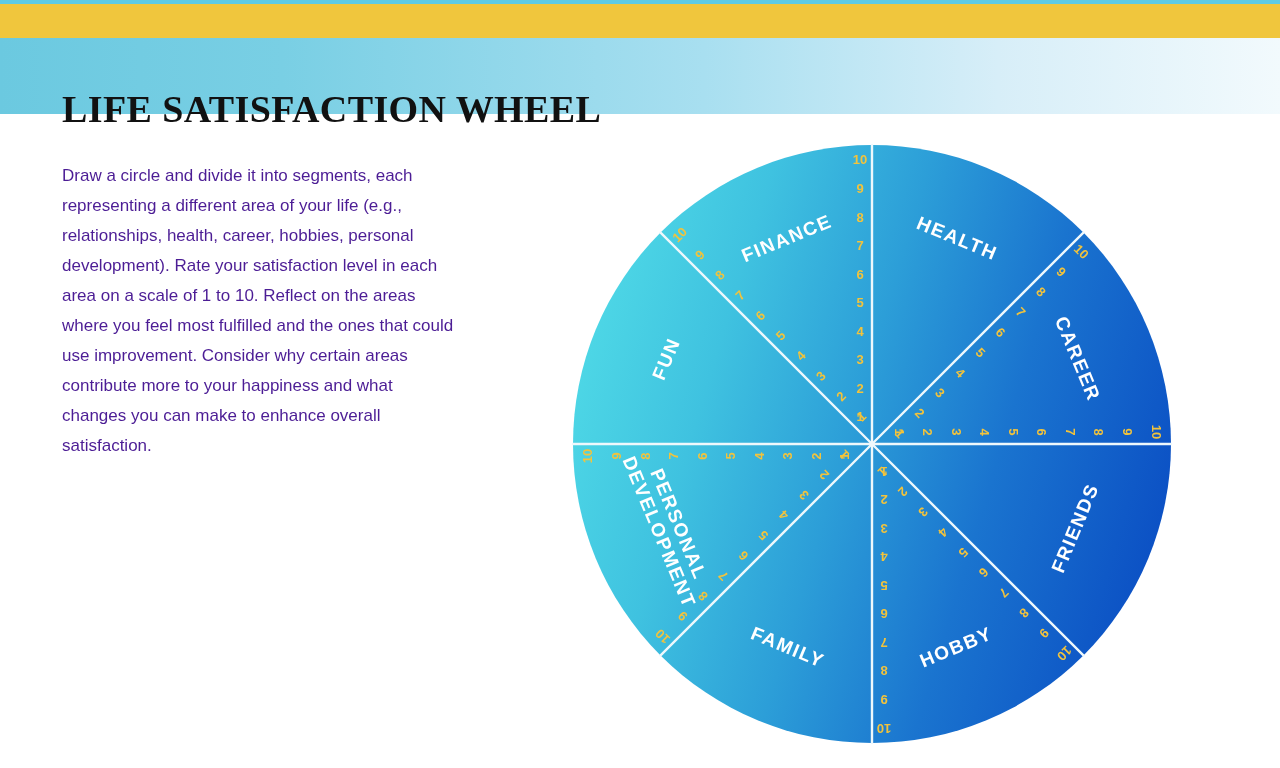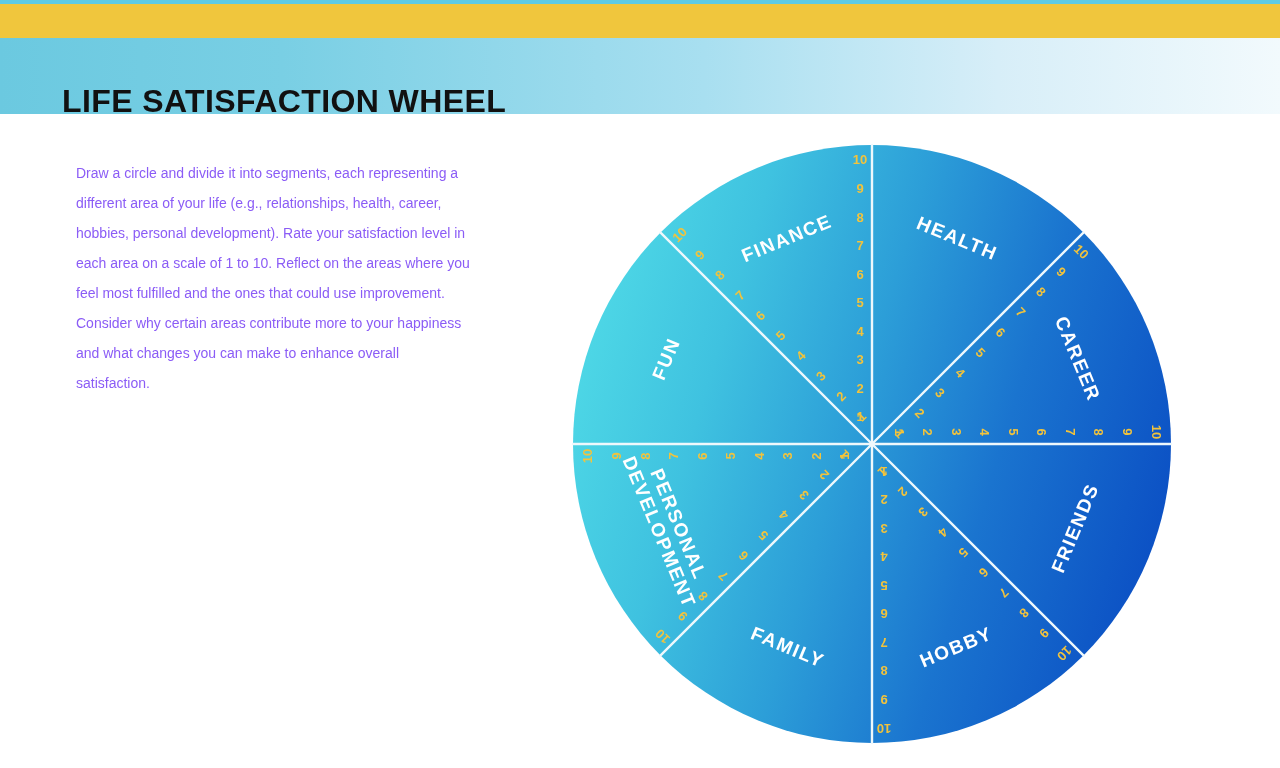--- a/index.html
+++ b/index.html
@@ -32,37 +32,37 @@
   #header-band {
     position: absolute;
     left: 0; top: 38px;
     width: 1280px; height: 76px;
     background: linear-gradient(to right, #6bc9e0 0%, #79cfe4 22%, #a8dff0 55%, #d7eef8 78%, #f2fafd 100%);
   }
   #page-title {
     position: absolute;
     left: 62px;
     top: 62px;
-    font-size: 32px;
+    font-size: 38px;
     font-weight: bold;
     letter-spacing: 0.4px;
     color: #111111;
-    font-family: Liberation Sans, sans-serif;
+    font-family: Liberation Serif, serif;
     white-space: nowrap;
   }
 
   
   #description-text {
     position: absolute;
-    left: 76px;
+    left: 62px;
     top: 144px;
     width: 398px;
-    font-size: 14px;
+    font-size: 17px;
     line-height: 30px;
-    color: #8b5cf6;
+    color: #4c1d95;
     font-family: "Liberation Sans", sans-serif;
   }
 
   
   #wheel-figure {
     position: absolute;
     left: 560px;
     top: 132px;
     width: 628px;
     height: 628px;

